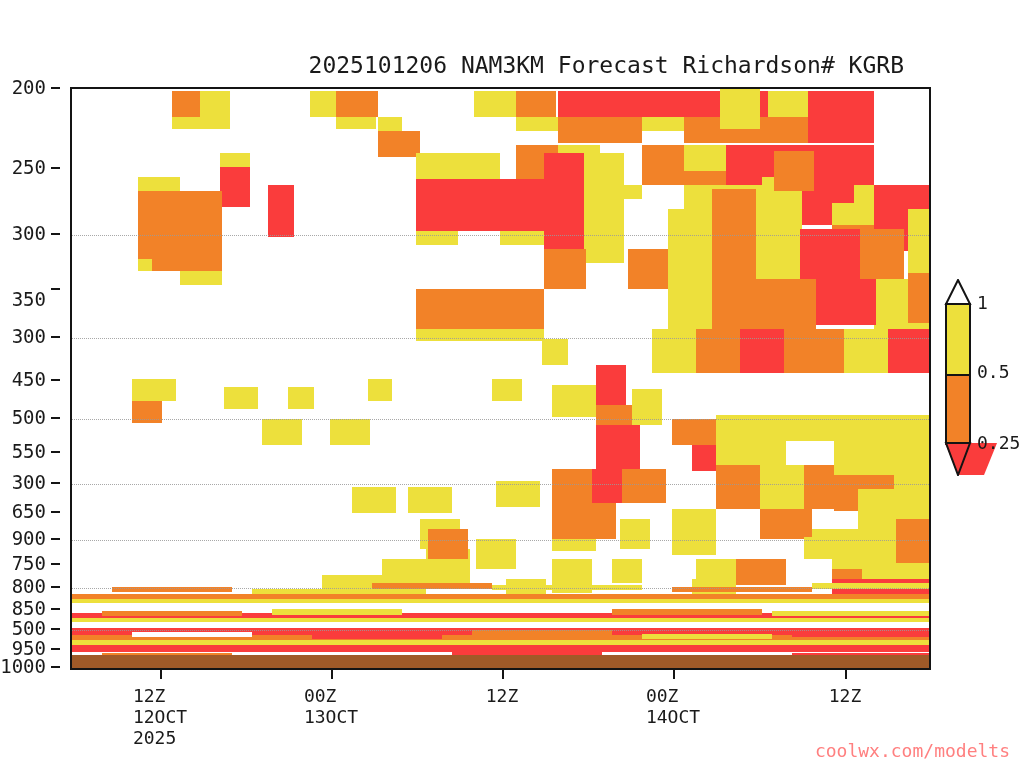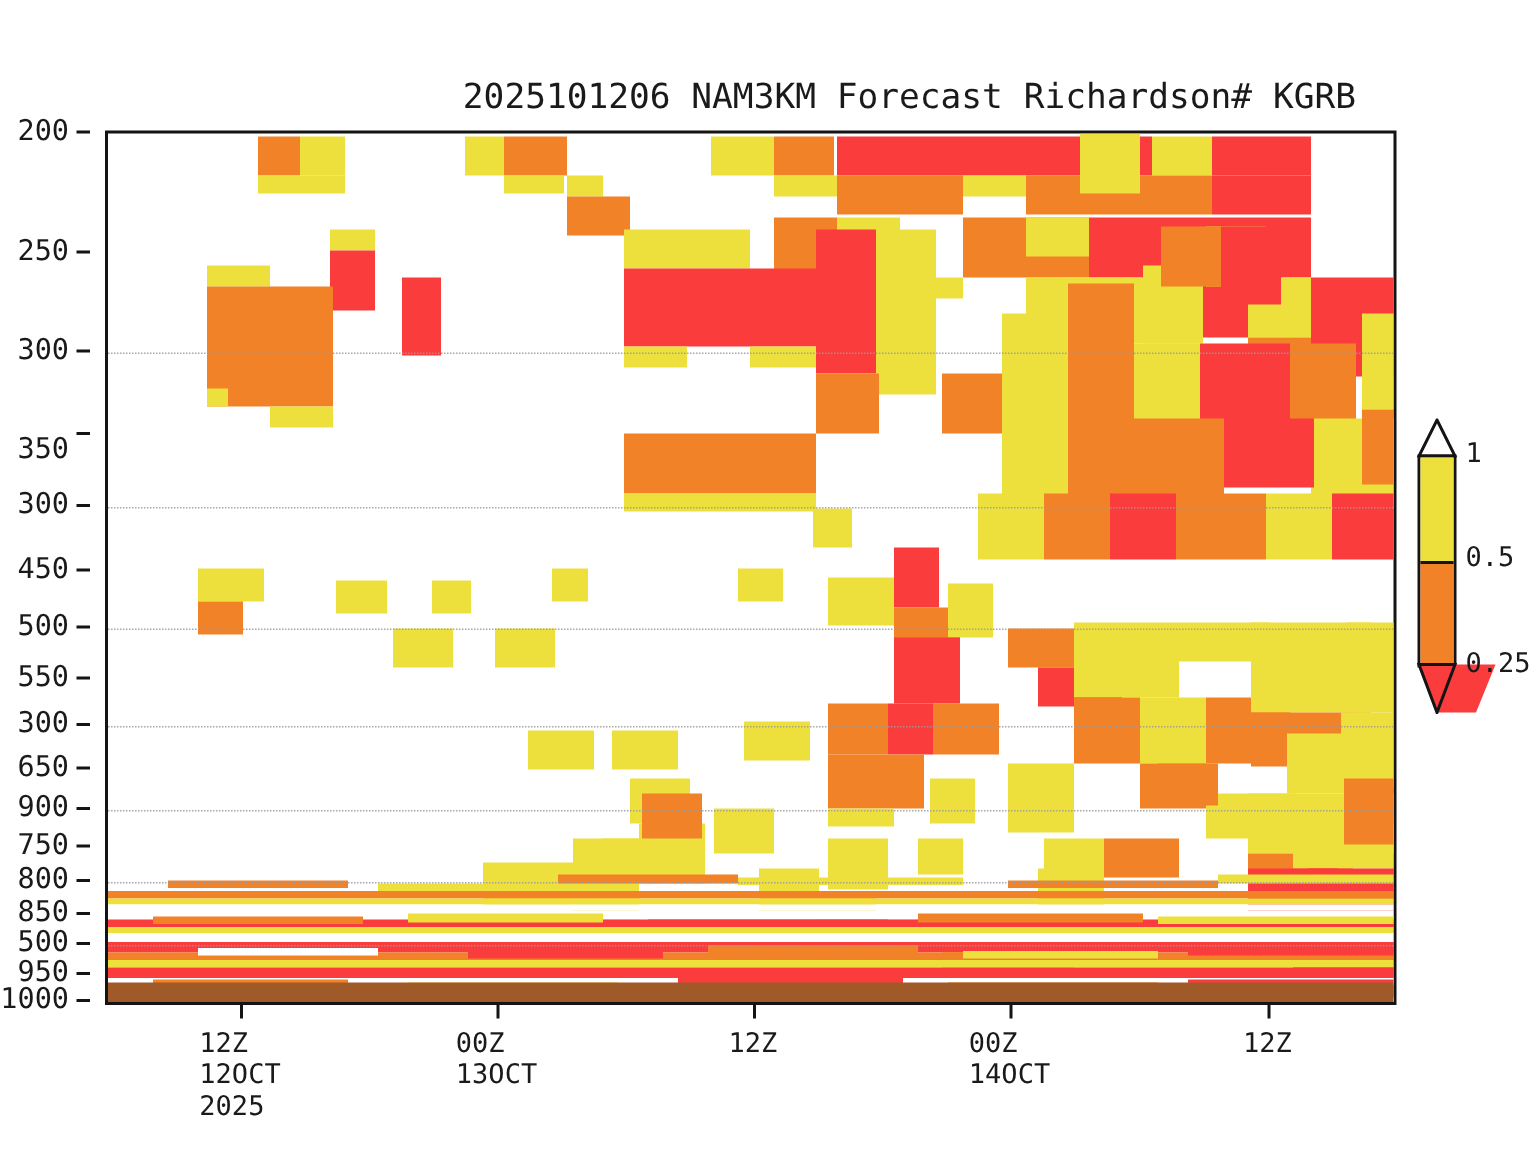--- a/index.html
+++ b/index.html
@@ -334,13 +334,14 @@
   <div id="cbbot" class="cbarrow" style="border-top-color: rgb(250, 60, 60);"></div>
   <svg style="position:absolute;left:944px;top:442px;width:28px;height:34px" viewBox="0 0 28 34">
     <path d="M2 1 L26 1 L14 33 Z" fill="none" stroke="#141414" stroke-width="2"></path>
   </svg>
   <div id="cblabels">
       <div class="cblab" style="left: 977px; top: 292px;">1</div>
       <div class="cblab" style="left: 977px; top: 361px;">0.5</div>
       <div class="cblab" style="left: 977px; top: 432px;">0.25</div>
     </div>
 
+  <div id="wm">coolwx.com/modelts</div>
 </div>
 
 </body></html>

